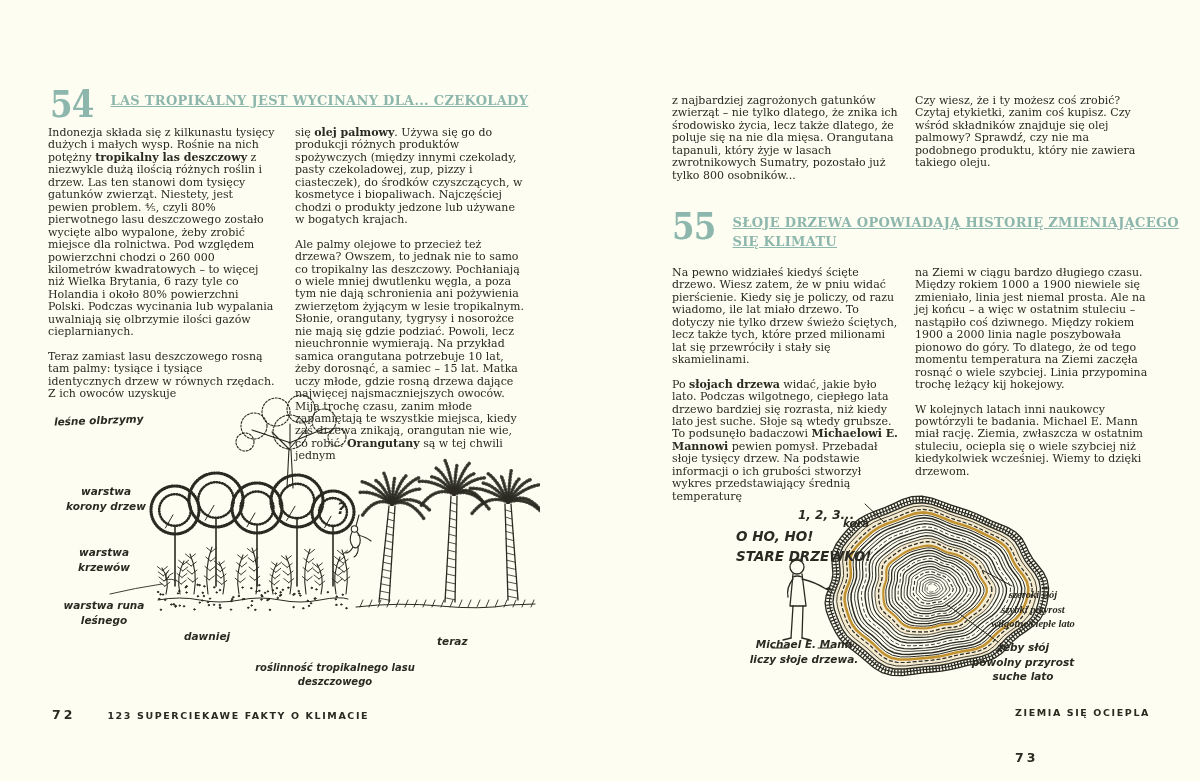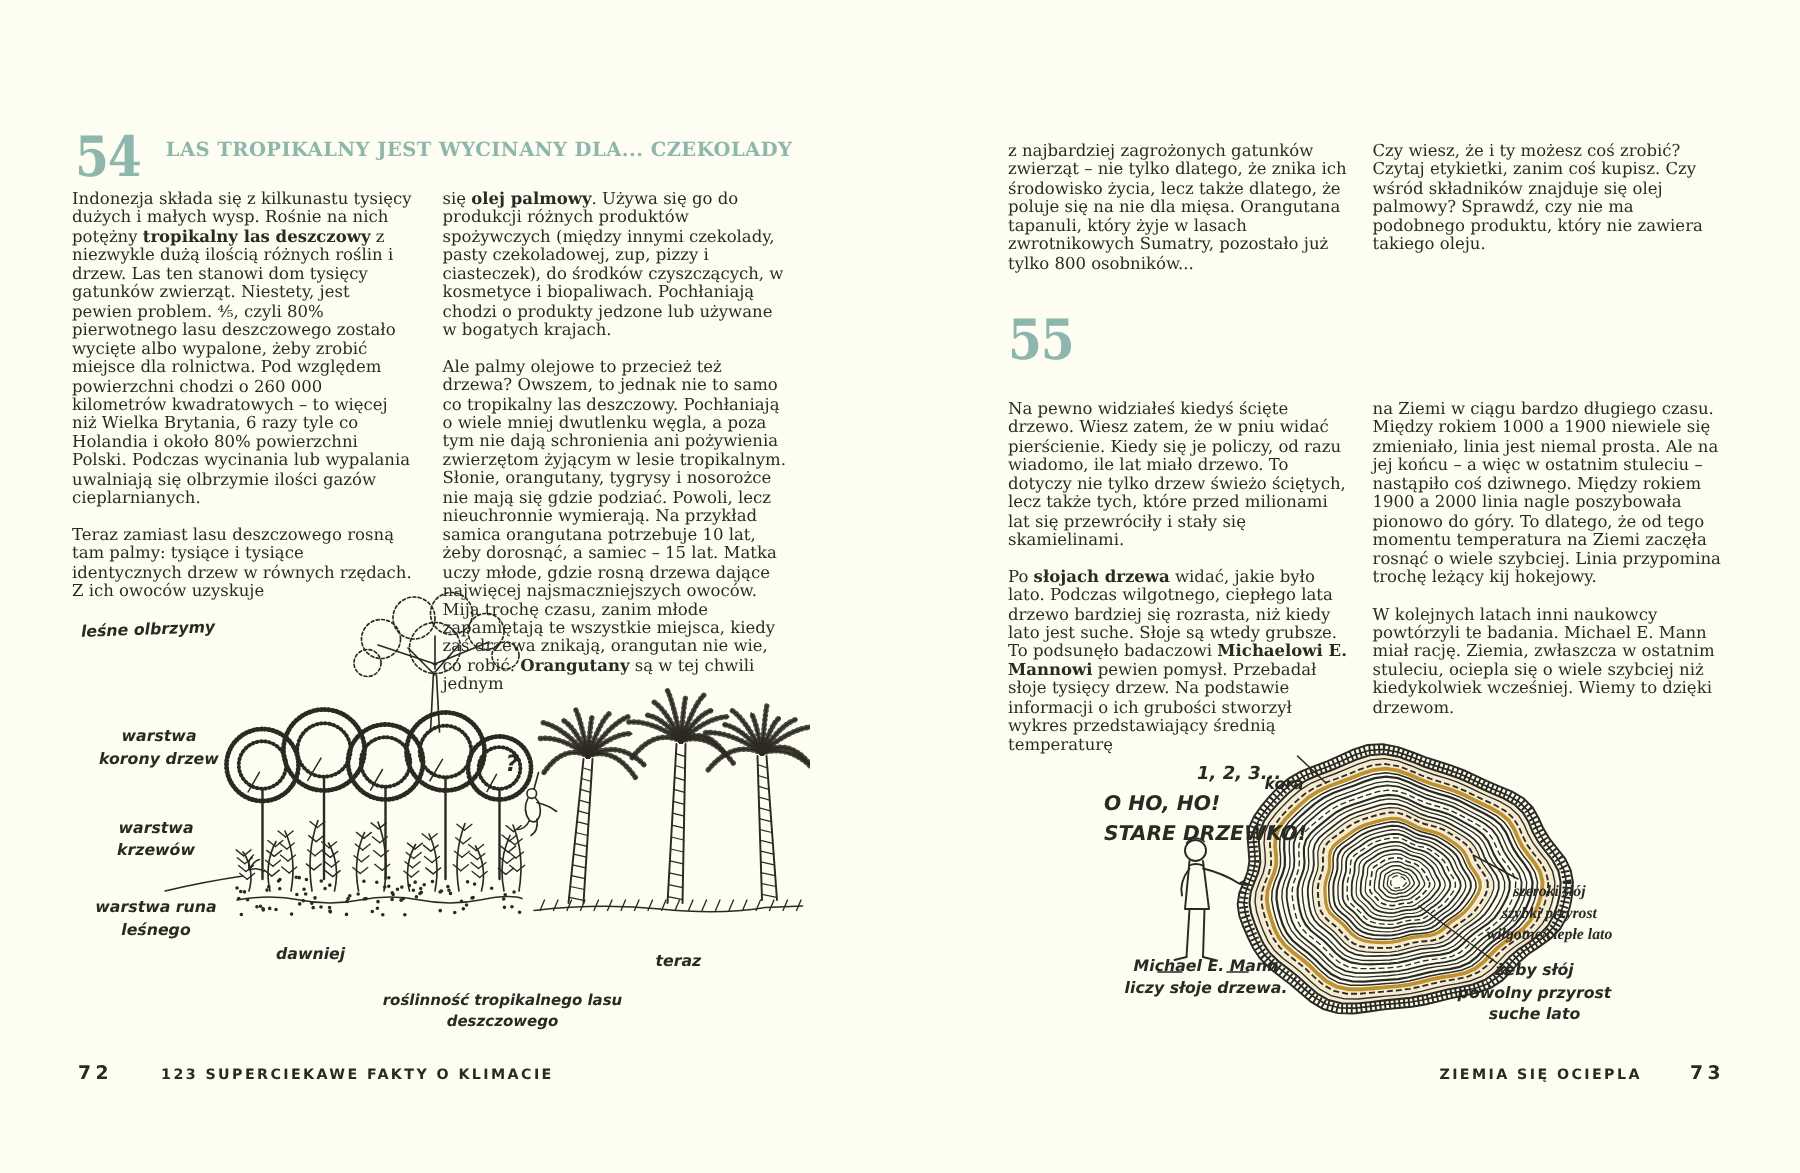--- a/index.html
+++ b/index.html
@@ -6,21 +6,21 @@
     --bg:#fdfdf1; --ink:#2b2a22; --teal:#8db6ad; --gold:#c2912f; --cream:#f4ebd0;
   }
   html,body{margin:0;padding:0;background:var(--bg);}
   .spread{position:relative;width:1200px;height:782px;background:var(--bg);overflow:hidden;
           font-family:"DejaVu Serif",serif;color:var(--ink);}
   
   .fact-header{position:absolute;display:flex;gap:11px;align-items:flex-start;color:var(--teal);}
   .fact-num{font-family:"DejaVu Serif",serif;font-weight:bold;font-size:37px;line-height:0.9;
             letter-spacing:-1px;transform:scaleX(.88);transform-origin:left top;}
   .fact-title{margin:4px 0 0 0;font-family:"DejaVu Serif",serif;font-weight:bold;font-size:13px;
-              line-height:1.45;letter-spacing:0.3px;}
+              line-height:1.45;letter-spacing:0.3px;text-decoration:underline;}
   .fh54{left:50px;top:88px;} .fh54 .fact-title{width:420px;}
   .fh55{left:672px;top:210px;} .fh55 .fact-title{width:452px;}
   
   .body-col{position:absolute;font-size:11px;line-height:12.45px;}
   .body-col p{margin:0 0 12px 0;}
   .b{font-weight:bold;}
   .l-c1{left:48px;top:127px;width:228px;}
   .l-c2{left:295px;top:127px;width:232px;}
   .r-cont1{left:672px;top:95px;width:228px;}
   .r-cont2{left:915px;top:95px;width:233px;}
@@ -47,39 +47,39 @@
   .illu{position:absolute;}
   .forest-svg{left:40px;top:388px;width:500px;height:300px;}
   .rings-svg{left:660px;top:482px;width:520px;height:205px;}
   .ink{stroke:var(--ink);fill:none;stroke-linecap:round;stroke-linejoin:round;}
   
   .footer{position:absolute;top:707px;display:flex;align-items:baseline;gap:32px;
           font-family:"DejaVu Sans",sans-serif;font-weight:bold;color:var(--ink);}
   .footer .pageno{font-size:12.5px;letter-spacing:3px;}
   .footer .ftext{font-size:9.5px;letter-spacing:1.6px;}
   .footer-left{left:52px;}
-  .footer-right{right:50px;}
+  .footer-right{right:50px;flex-direction:column;}
 </style>
 </head>
 <body>
 
 <div class="spread">
 
   <section>
     <header class="fact-header fh54">
       <div class="fact-num">54</div>
       <h2 class="fact-title">LAS TROPIKALNY JEST WYCINANY DLA... CZEKOLADY</h2>
     </header>
 
     <div class="body-col l-c1">
         <p><span>Indonezja składa się z kilkunastu tysięcy dużych i małych wysp. Rośnie na nich potężny </span><span class="b">tropikalny las deszczowy</span><span> z niezwykle dużą ilością różnych roślin i drzew. Las ten stanowi dom tysięcy gatunków zwierząt. Niestety, jest pewien problem. ⅘, czyli 80% pierwotnego lasu deszczowego zostało wycięte albo wypalone, żeby zrobić miejsce dla rolnictwa. Pod względem powierzchni chodzi o 260 000 kilometrów kwadratowych – to więcej niż Wielka Brytania, 6 razy tyle co Holandia i około 80% powierzchni Polski. Podczas wycinania lub wypalania uwalniają się olbrzymie ilości gazów cieplarnianych.</span></p>
         <p><span>Teraz zamiast lasu deszczowego rosną tam palmy: tysiące i tysiące identycznych drzew w równych rzędach. Z ich owoców uzyskuje</span></p>
       </div>
     <div class="body-col l-c2">
-        <p><span>się </span><span class="b">olej palmowy</span><span>. Używa się go do produkcji różnych produktów spożywczych (między innymi czekolady, pasty czekoladowej, zup, pizzy i ciasteczek), do środków czyszczących, w kosmetyce i biopaliwach. Pochłaniają chodzi o produkty jedzone lub używane w bogatych krajach.</span></p>
+        <p><span>się </span><span class="b">olej palmowy</span><span>. Używa się go do produkcji różnych produktów spożywczych (między innymi czekolady, pasty czekoladowej, zup, pizzy i ciasteczek), do środków czyszczących, w kosmetyce i biopaliwach. Najczęściej chodzi o produkty jedzone lub używane w bogatych krajach.</span></p>
         <p><span>Ale palmy olejowe to przecież też drzewa? Owszem, to jednak nie to samo co tropikalny las deszczowy. Pochłaniają o wiele mniej dwutlenku węgla, a poza tym nie dają schronienia ani pożywienia zwierzętom żyjącym w lesie tropikalnym. Słonie, orangutany, tygrysy i nosorożce nie mają się gdzie podziać. Powoli, lecz nieuchronnie wymierają. Na przykład samica orangutana potrzebuje 10 lat, żeby dorosnąć, a samiec – 15 lat. Matka uczy młode, gdzie rosną drzewa dające najwięcej najsmaczniejszych owoców. Mija trochę czasu, zanim młode zapamiętają te wszystkie miejsca, kiedy zaś drzewa znikają, orangutan nie wie, co robić. </span><span class="b">Orangutany</span><span> są w tej chwili jednym</span></p>
       </div>
 
     <svg class="illu forest-svg" viewBox="0 0 500 300">
       <g class="ink" stroke-width="1.1">
         <path d="M247 100 L249 60 M253 100 L251 62"></path>
         <path d="M250 62 L232 44 M250 60 L266 42 M250 58 L250 36 M249 55 L286 40 M251 55 L212 42"></path>
         <circle cx="214" cy="38" r="13" stroke-dasharray="2 1.6"></circle>
         <circle cx="236" cy="24" r="14" stroke-dasharray="2 1.6"></circle>
         <circle cx="261" cy="21" r="14" stroke-dasharray="2 1.6"></circle>
@@ -484,20 +484,21 @@
   <section>
     <div class="body-col r-cont1">
         <p><span>z najbardziej zagrożonych gatunków zwierząt – nie tylko dlatego, że znika ich środowisko życia, lecz także dlatego, że poluje się na nie dla mięsa. Orangutana tapanuli, który żyje w lasach zwrotnikowych Sumatry, pozostało już tylko 800 osobników...</span></p>
       </div>
     <div class="body-col r-cont2">
         <p><span>Czy wiesz, że i ty możesz coś zrobić? Czytaj etykietki, zanim coś kupisz. Czy wśród składników znajduje się olej palmowy? Sprawdź, czy nie ma podobnego produktu, który nie zawiera takiego oleju.</span></p>
       </div>
 
     <header class="fact-header fh55">
       <div class="fact-num">55</div>
+      <h2 class="fact-title">SŁOJE DRZEWA OPOWIADAJĄ HISTORIĘ ZMIENIAJĄCEGO SIĘ KLIMATU</h2>
     </header>
 
     <div class="body-col r-c1">
         <p><span>Na pewno widziałeś kiedyś ścięte drzewo. Wiesz zatem, że w pniu widać pierścienie. Kiedy się je policzy, od razu wiadomo, ile lat miało drzewo. To dotyczy nie tylko drzew świeżo ściętych, lecz także tych, które przed milionami lat się przewróciły i stały się skamielinami.</span></p>
         <p><span>Po </span><span class="b">słojach drzewa</span><span> widać, jakie było lato. Podczas wilgotnego, ciepłego lata drzewo bardziej się rozrasta, niż kiedy lato jest suche. Słoje są wtedy grubsze. To podsunęło badaczowi </span><span class="b">Michaelowi E. Mannowi</span><span> pewien pomysł. Przebadał słoje tysięcy drzew. Na podstawie informacji o ich grubości stworzył wykres przedstawiający średnią temperaturę</span></p>
       </div>
     <div class="body-col r-c2">
         <p><span>na Ziemi w ciągu bardzo długiego czasu. Między rokiem 1000 a 1900 niewiele się zmieniało, linia jest niemal prosta. Ale na jej końcu – a więc w ostatnim stuleciu – nastąpiło coś dziwnego. Między rokiem 1900 a 2000 linia nagle poszybowała pionowo do góry. To dlatego, że od tego momentu temperatura na Ziemi zaczęła rosnąć o wiele szybciej. Linia przypomina trochę leżący kij hokejowy.</span></p>
         <p><span>W kolejnych latach inni naukowcy powtórzyli te badania. Michael E. Mann miał rację. Ziemia, zwłaszcza w ostatnim stuleciu, ociepla się o wiele szybciej niż kiedykolwiek wcześniej. Wiemy to dzięki drzewom.</span></p>
       </div>

